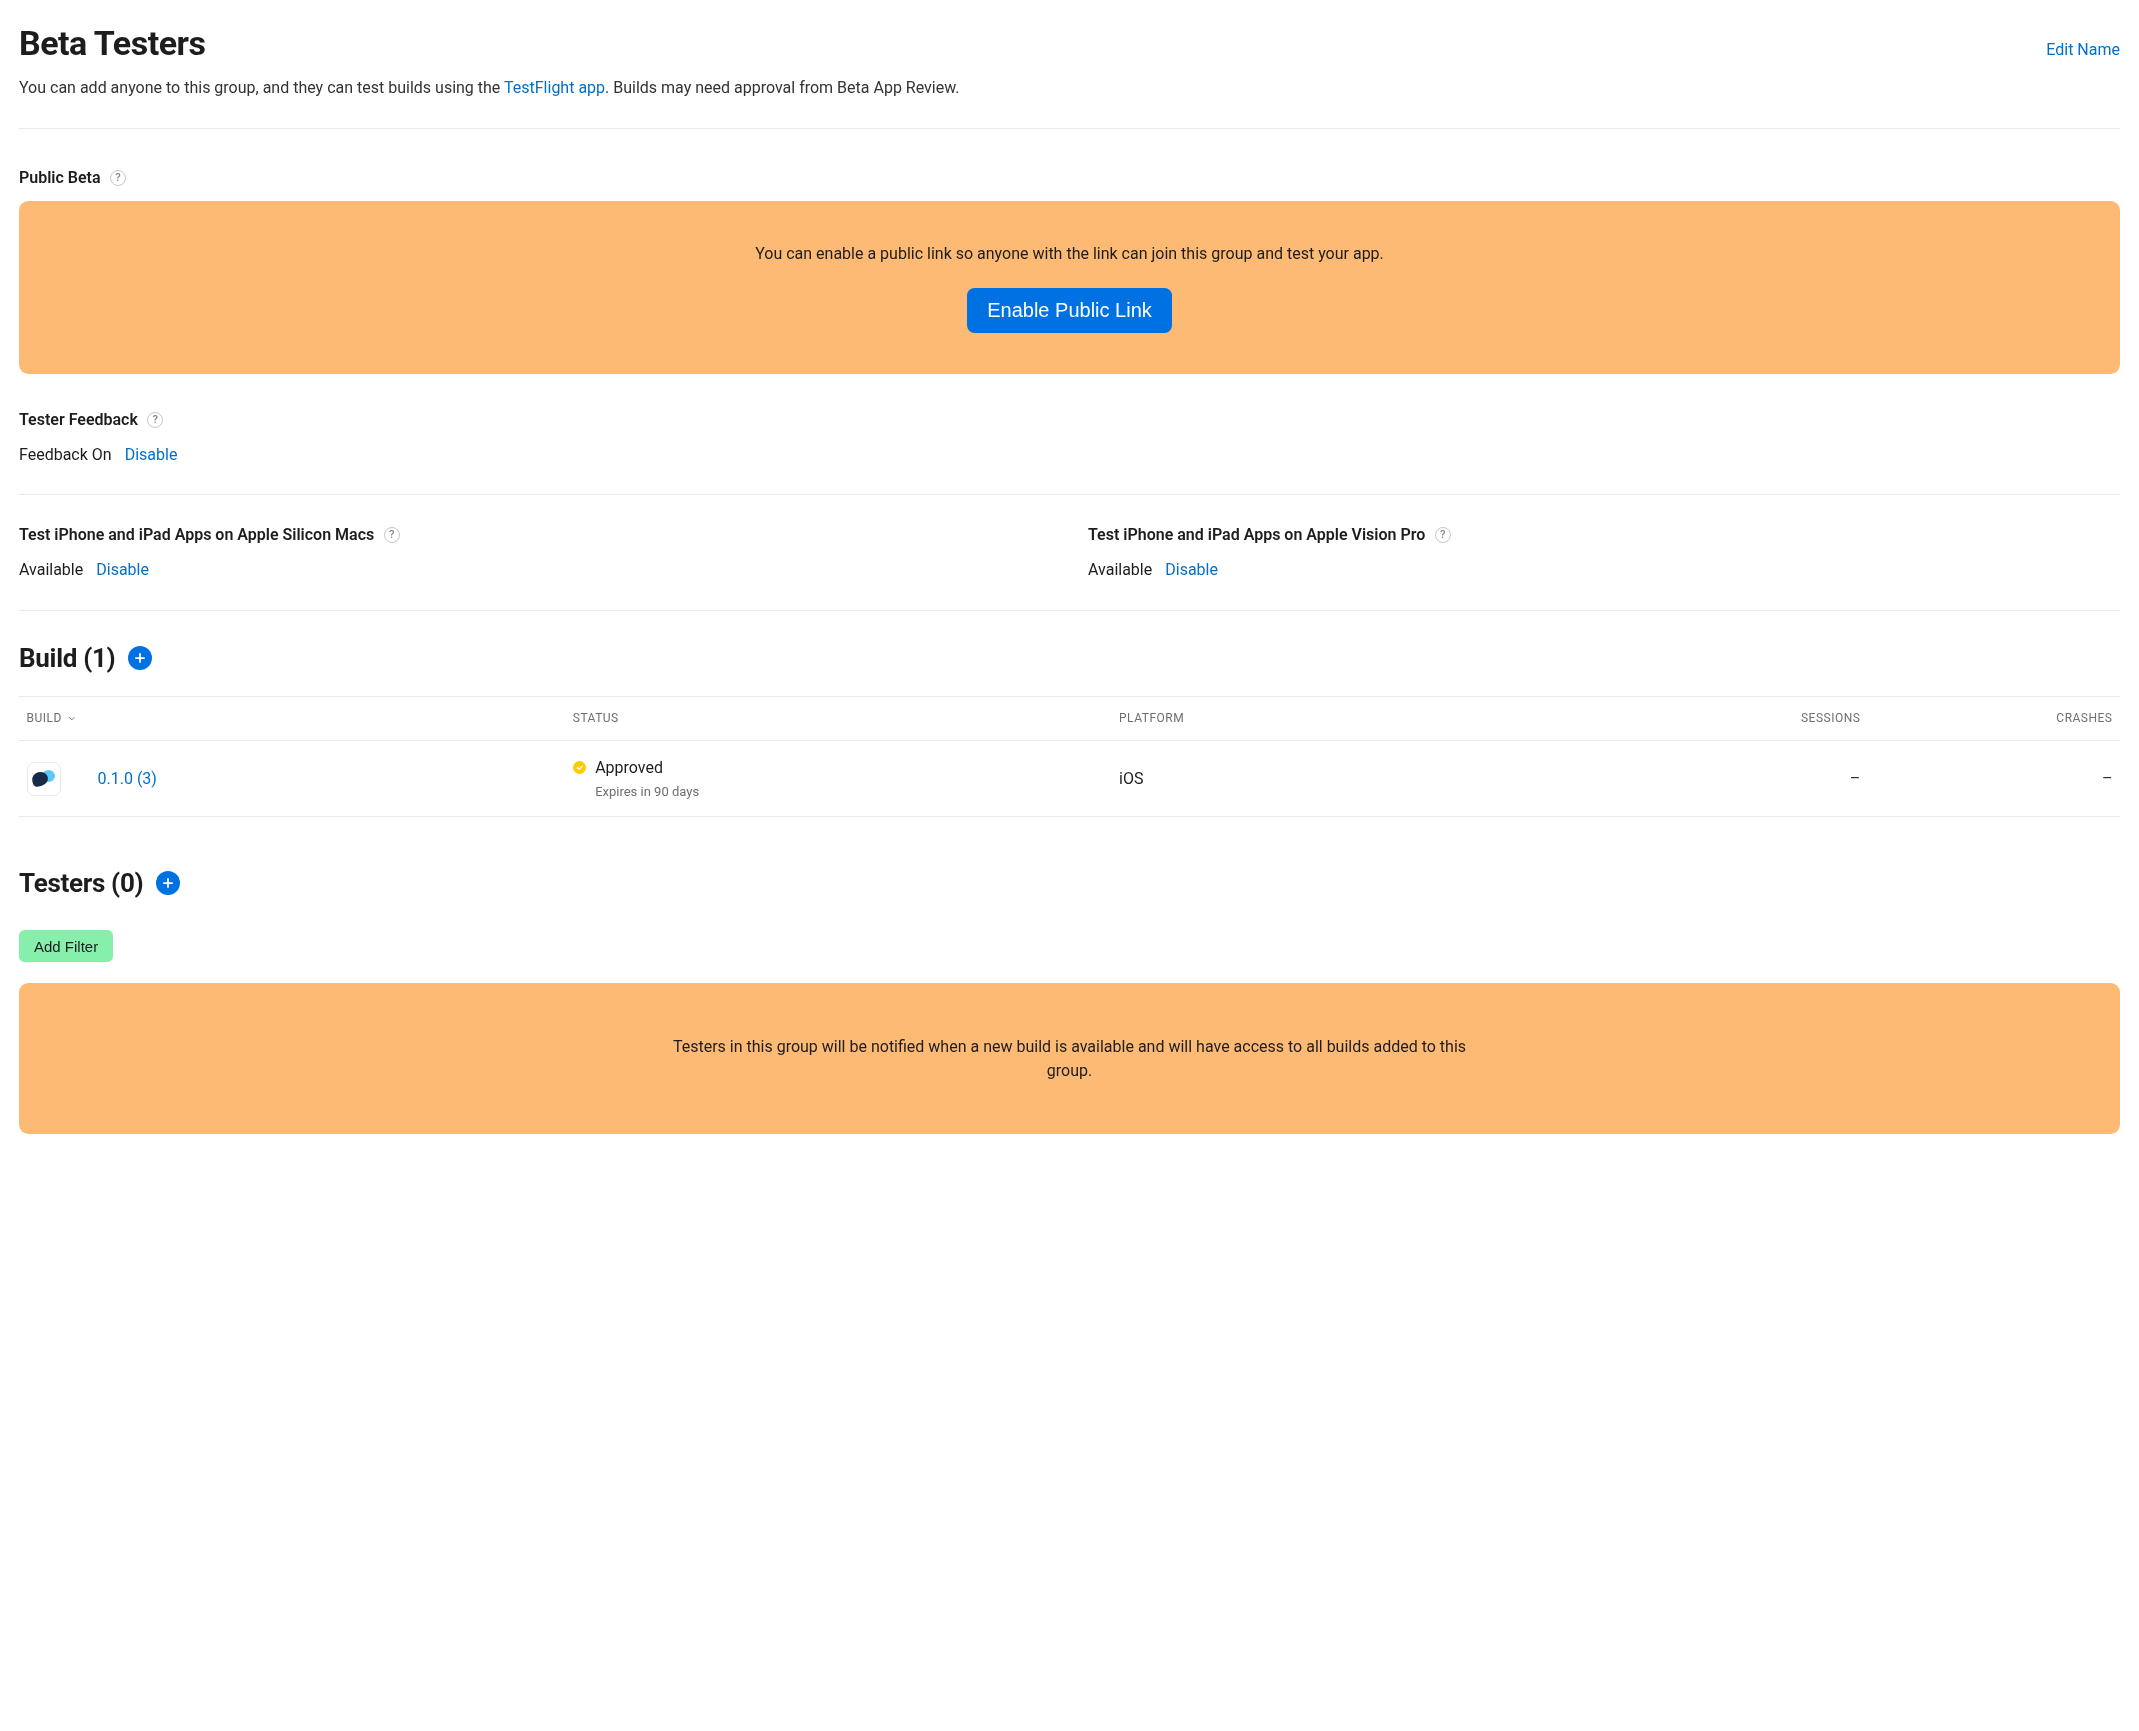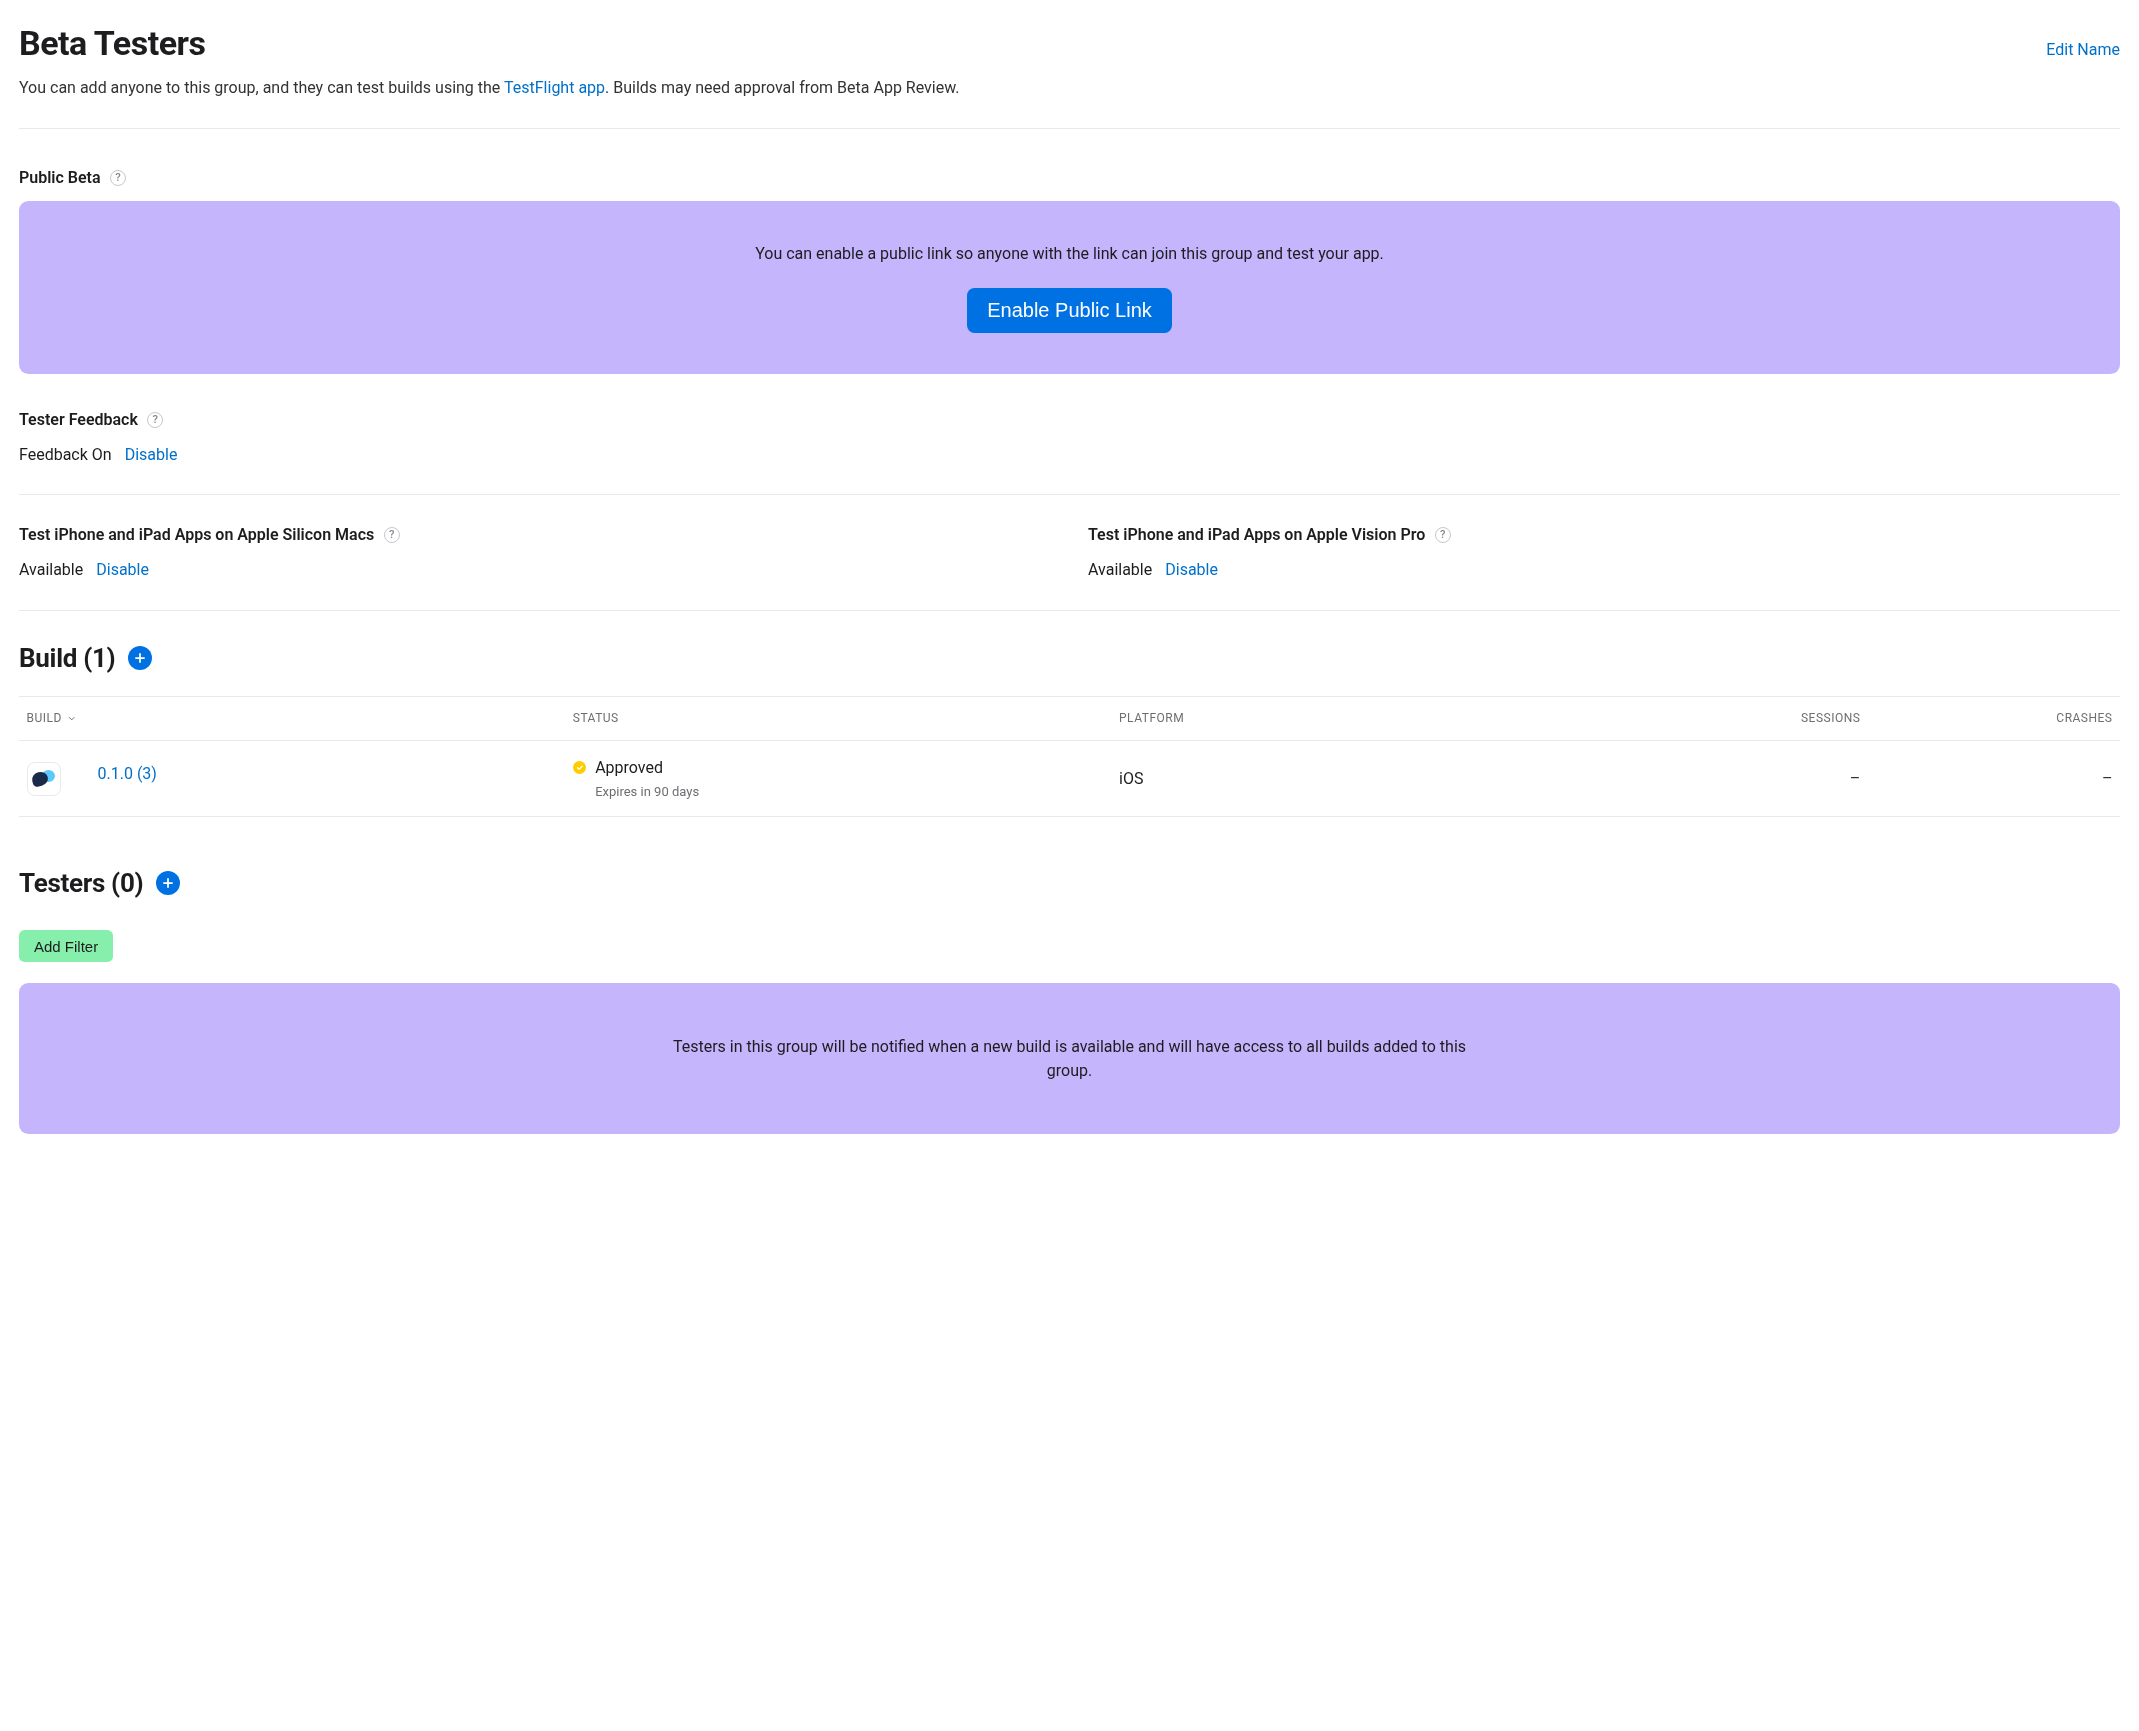--- a/index.html
+++ b/index.html
@@ -87,21 +87,21 @@
       border: 0.9px solid #c7c7cc;
       display: inline-flex;
       align-items: center;
       justify-content: center;
       font-size: 11.2px;
       cursor: pointer;
       font-weight: 500;
     }
     
     .gray-panel {
-      background: #c4b5fd;
+      background: #fdba74;
       border-radius: 9.4px;
       padding: 41px 37px;
       text-align: center;
     }
     
     .panel-text {
       font-size: 16px;
       color: #1d1d1f;
       margin-bottom: 22.5px;
     }
@@ -206,20 +206,21 @@
     }
     
     .chevron-down {
       width: 9.4px;
       height: 9.4px;
       fill: #6e6e73;
     }
     
     .build-cell {
       display: flex;
+      align-items: center;
       gap: 37px;
     }
     
     .app-icon {
       width: 34px;
       height: 34px;
       border-radius: 7.5px;
       border: 0.9px solid #e8e8ed;
       background: #fff;
       display: flex;

